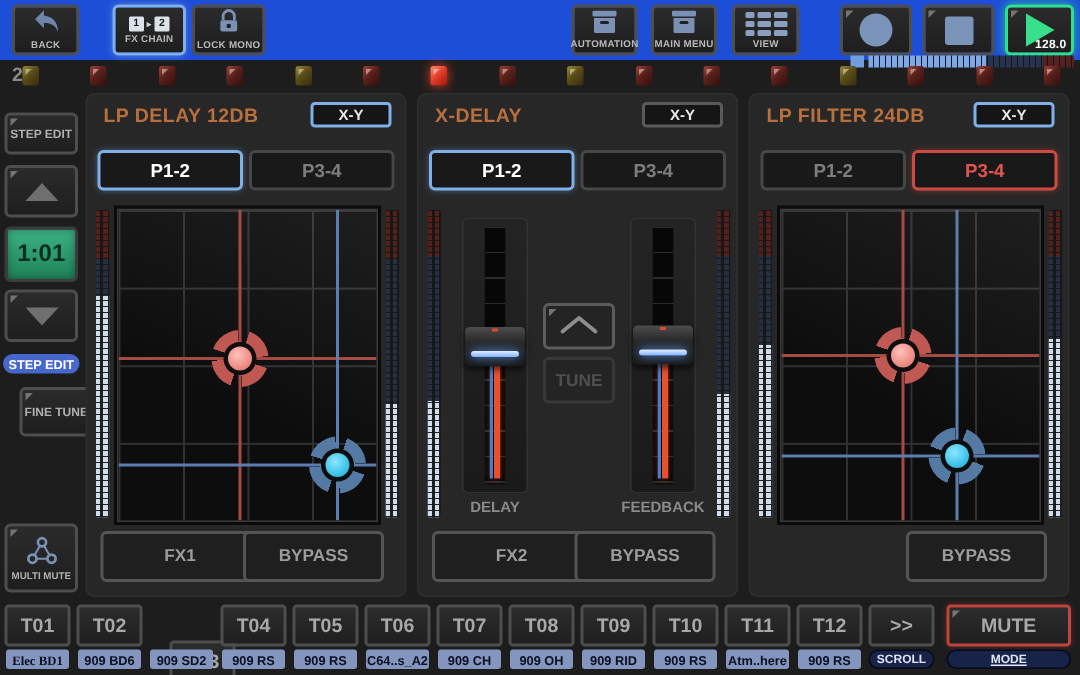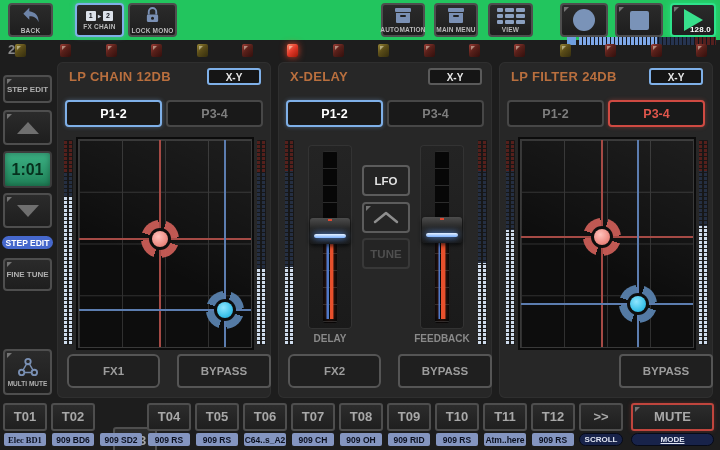--- a/index.html
+++ b/index.html
@@ -1,19 +1,19 @@
 <!DOCTYPE html>
 <html><head>
 <meta charset="utf-8">
 <style>
   html,body{margin:0;padding:0;background:#000;}
   .screen{position:relative;width:720px;height:450px;background:#1d1d1d;overflow:hidden;
           font-family:"Liberation Sans",sans-serif;-webkit-font-smoothing:antialiased;}
   
-  .topbar{position:absolute;left:0;top:0;width:720px;height:40px;background:#22c55e;}
+  .topbar{position:absolute;left:0;top:0;width:720px;height:40px;background:#1d4ed8;}
   .tb-btn{position:absolute;top:3px;height:34px;border:2px solid #4e4e4e;border-radius:4px;
           background:linear-gradient(#2b2b2b,#1e1e1e);color:#b9b9b9;display:flex;flex-direction:column;
           align-items:center;justify-content:center;gap:2px;font-size:6.5px;font-weight:bold;letter-spacing:.2px;box-sizing:border-box;}
   .tb-btn.sel{border-color:#7fb0e8;box-shadow:0 0 5px rgba(127,176,232,.5);}
   .tb-btn.play-on{border-color:#2ee28a;box-shadow:0 0 7px rgba(46,226,138,.75);}
   .chip-row{display:flex;align-items:center;gap:2px;}
   .chip{width:10px;height:10px;background:#dde2ea;color:#15181e;font-size:7px;font-weight:bold;
         text-align:center;line-height:10px;border-radius:1px;}
   .chip-sep{color:#cfd6e2;font-size:6px;}
   .rec-circle{width:22px;height:22px;border-radius:50%;background:#7a93b8;}
@@ -78,21 +78,21 @@
     transparent 245deg 270deg,rgba(201,92,86,.95) 270deg 335deg,transparent 335deg 360deg);}
   .dot.blue{background:conic-gradient(from 20deg,rgba(88,128,172,.95) 0 65deg,transparent 65deg 90deg,
     rgba(88,128,172,.95) 90deg 155deg,transparent 155deg 180deg,rgba(88,128,172,.95) 180deg 245deg,
     transparent 245deg 270deg,rgba(88,128,172,.95) 270deg 335deg,transparent 335deg 360deg);}
   .dot .hole{position:absolute;inset:8px;border-radius:50%;background:#0e0e0e;}
   .dot .core{position:absolute;inset:11px;border-radius:50%;}
   .dot.red .core{background:radial-gradient(circle at 40% 35%,#ffc2bc,#ee8d85 60%,#d96a62);}
   .dot.blue .core{background:radial-gradient(circle at 40% 35%,#8ee6ff,#3ec3ea 60%,#1d9fd0);}
   .fx-btn{position:absolute;top:292px;height:34px;border:2px solid #555;border-radius:4px;background:#1f1f1f;
     color:#9c9c9c;font-size:11.5px;font-weight:bold;text-align:center;line-height:30px;box-sizing:border-box;}
-  .fx-btn.fx{left:10px;width:93px;border-radius:6px;}.fx-btn.bypass{left:120px;width:94px;}
+  .fx-btn.fx{left:10px;width:106px;}.fx-btn.bypass{left:105px;width:94px;}
   
   .slider{position:absolute;top:83px;width:44px;height:184px;background:linear-gradient(#242424,#1a1a1a);
     border-radius:4px;box-shadow:inset 0 0 0 1px #333;}
   .groove{position:absolute;left:50%;top:6px;bottom:6px;width:14px;transform:translateX(-50%);
     background:#070707;border-radius:2px;
     background-image:repeating-linear-gradient(to bottom,#2c2c2c 0 1px,transparent 1px 17px);}
   .fill-lines{position:absolute;left:50%;width:7px;transform:translateX(-50%);bottom:10px;
     background:linear-gradient(to right,#4f78c8 0 2px,transparent 2px 3px,#e8502c 3px 7px);
     box-shadow:0 0 5px rgba(230,80,45,.35);}
   .handle{position:absolute;left:2px;right:2px;height:26px;border-radius:3px;
@@ -220,37 +220,37 @@
     <span>STEP EDIT</span>
   </div>
   <div class="sb-btn corner" style="top:110px;height:35px;">
     <span class="tri-up"></span>
   </div>
   <div class="pos-display">1:01</div>
   <div class="sb-btn corner" style="top:193px;height:35px;">
     <span class="tri-down"></span>
   </div>
   <div class="mode-pill">STEP EDIT</div>
-  <div class="sb-btn corner" style="top:258px;height:33px;">
+  <div class="sb-btn corner" style="top:258px;height:33px;margin-left:10px;">
     <span>FINE TUNE</span>
   </div>
   <div class="sb-btn corner" style="top:349px;height:46px;font-size:6.5px;">
     <span>
       <svg width="22" height="20" viewBox="0 0 24 22">
           <circle cx="12" cy="5" r="3" fill="none" stroke="#7a90b4" stroke-width="2"></circle>
           <circle cx="5" cy="17" r="3" fill="none" stroke="#7a90b4" stroke-width="2"></circle>
           <circle cx="19" cy="17" r="3" fill="none" stroke="#7a90b4" stroke-width="2"></circle>
           <path d="M10.5 7.5 L6.5 14.5 M13.5 7.5 L17.5 14.5 M8 17 H16" stroke="#7a90b4" stroke-width="1.5"></path>
         </svg>
     </span>
     <span>MULTI MUTE</span>
   </div>
 
   <div class="panel" style="left:57px;">
-    <div class="panel-title">LP CHAIN 12DB</div>
+    <div class="panel-title">LP DELAY 12DB</div>
     <div class="xy-btn xy-on">X-Y</div>
     <div class="tab t1 state-blue">P1-2</div>
     <div class="tab t2 state-off">P3-4</div>
     <div class="pad-wrap">
       <div class="meter m-left" style="background: repeating-linear-gradient(rgba(22, 22, 22, 0.95) 0px, rgba(22, 22, 22, 0.95) 1px, transparent 1px, transparent 4px), repeating-linear-gradient(to right, transparent 0px, transparent 3px, rgba(22, 22, 22, 0.95) 3px, rgba(22, 22, 22, 0.95) 5px), linear-gradient(rgb(85, 32, 28) 0px, rgb(85, 32, 28) 16%, rgb(37, 47, 66) 16%, rgb(37, 47, 66) 28%, rgb(207, 220, 236) 28%, rgb(207, 220, 236) 100%);"></div>
       <div class="pad">
           <div class="ch-v red" style="left: calc(47% - 1px);"></div>
           <div class="ch-h red" style="top: calc(48% - 1px);"></div>
           <div class="dot red" style="left: 47%; top: 48%;">
             <div class="hole"></div>
@@ -283,21 +283,20 @@
       <div class="fill-lines" style="top: 96.16px;"></div>
       <div class="handle" style="top: 73.16px;"></div>
     </div>
     <div class="slider-label" style="left:22px;">DELAY</div>
     <div class="slider" style="left:142px;">
       <div class="groove"></div>
       <div class="fill-lines" style="top: 94.7px;"></div>
       <div class="handle" style="top: 71.7px;"></div>
     </div>
     <div class="slider-label" style="left:134px;">FEEDBACK</div>
-    <div class="cb" style="top:103px;">LFO</div>
     <div class="cb corner" style="top:140px;">
       <span>
         <svg width="26" height="14" viewBox="0 0 26 14">
             <path d="M2 12 L13 3 L24 12" fill="none" stroke="#8e8e8e" stroke-width="2.5" stroke-linecap="round" stroke-linejoin="round"></path>
           </svg>
       </span>
     </div>
     <div class="cb disabled" style="top:176px;">TUNE</div>
     <div class="fx-btn fx">FX2</div>
     <div class="fx-btn bypass">BYPASS</div>

